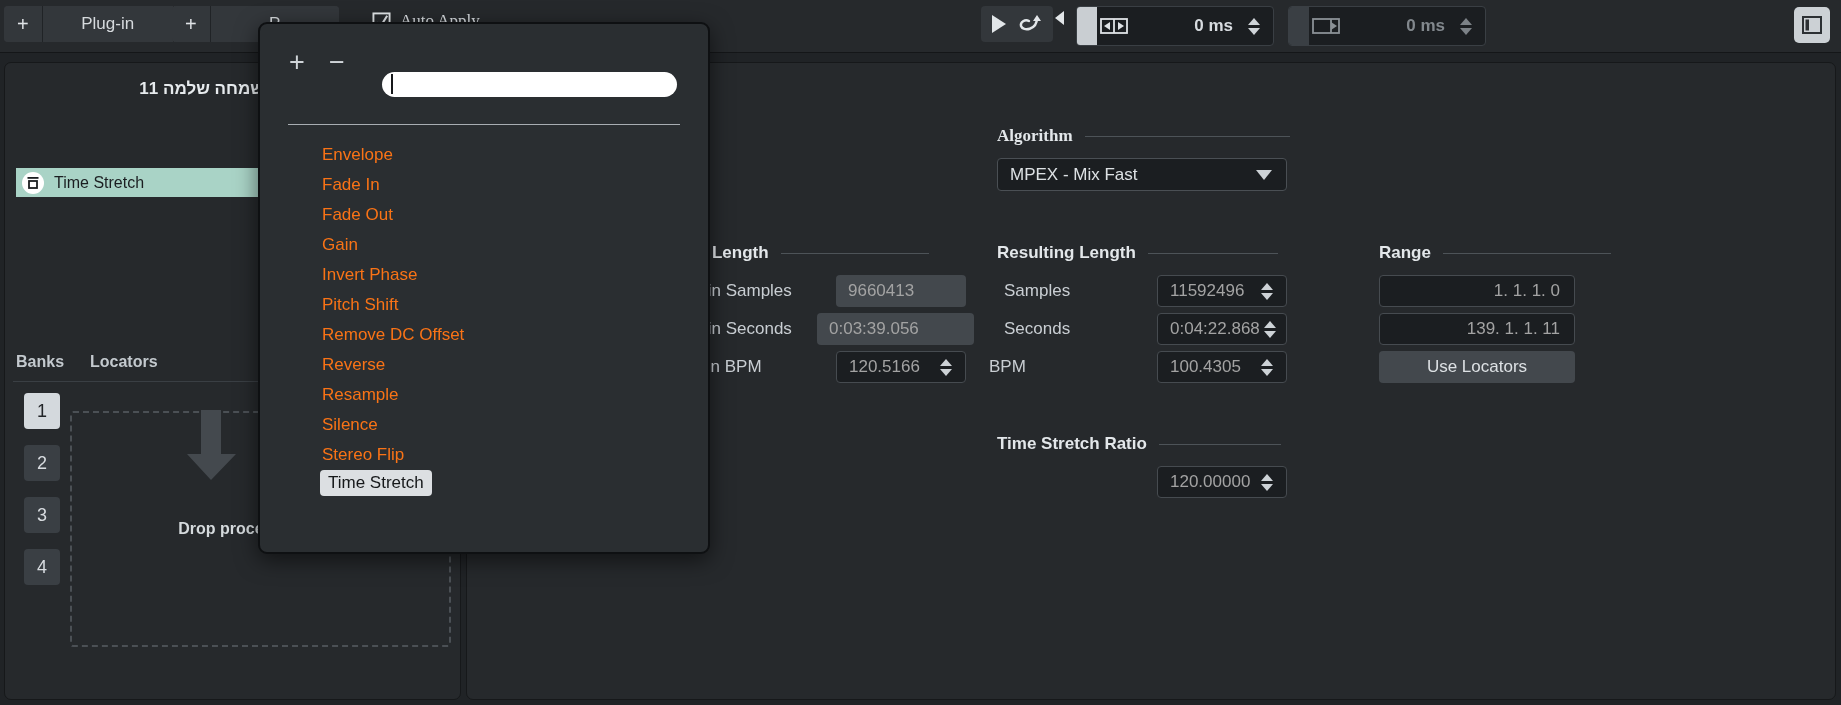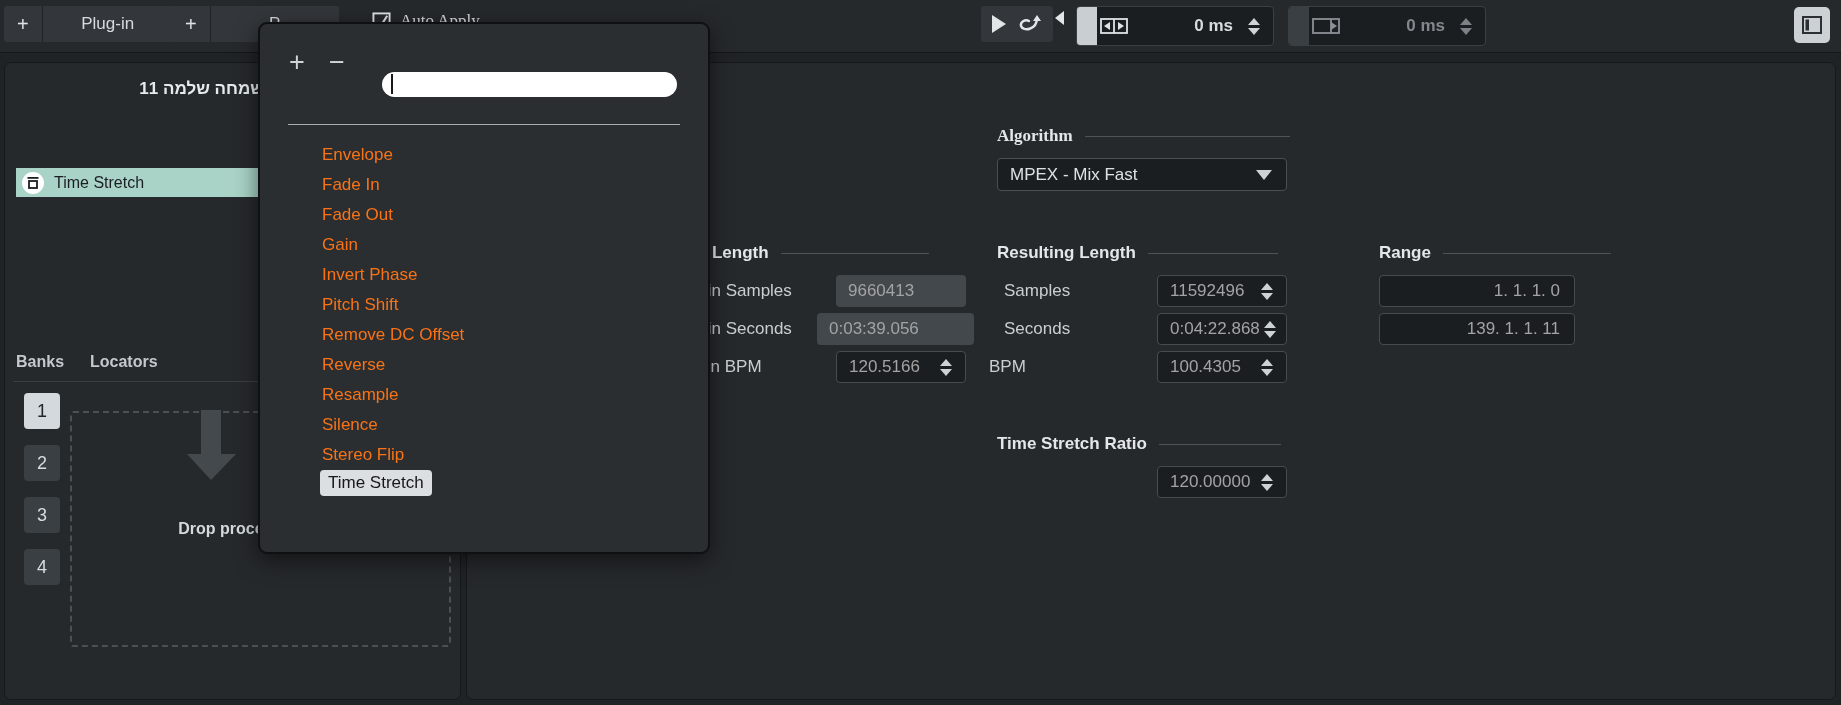--- a/index.html
+++ b/index.html
@@ -505,20 +505,21 @@
     <div class="sec" style="left:912px;top:180px;">
       <span class="sec-title">Range</span>
       <span class="sec-line" style="width:168px;"></span>
     </div>
     <div class="fld dark" style="left:912px;top:212px;width:196px;">
       <span class="v right">1.  1.  1.    0</span>
     </div>
     <div class="fld dark" style="left:912px;top:250px;width:196px;">
       <span class="v right">139.  1.  1.  11</span>
     </div>
+    <div class="btn-flat" style="left:912px;top:288px;width:196px;">Use Locators</div>
 
     <div class="sec" style="left:530px;top:371px;">
       <span class="sec-title">Time Stretch Ratio</span>
       <span class="sec-line" style="width:122px;"></span>
     </div>
     <div class="fld dark" style="left:690px;top:403px;width:130px;">
       <span class="v">120.00000</span>
       <span class="sp">
         <span class="up"></span>
         <span class="dn"></span>

